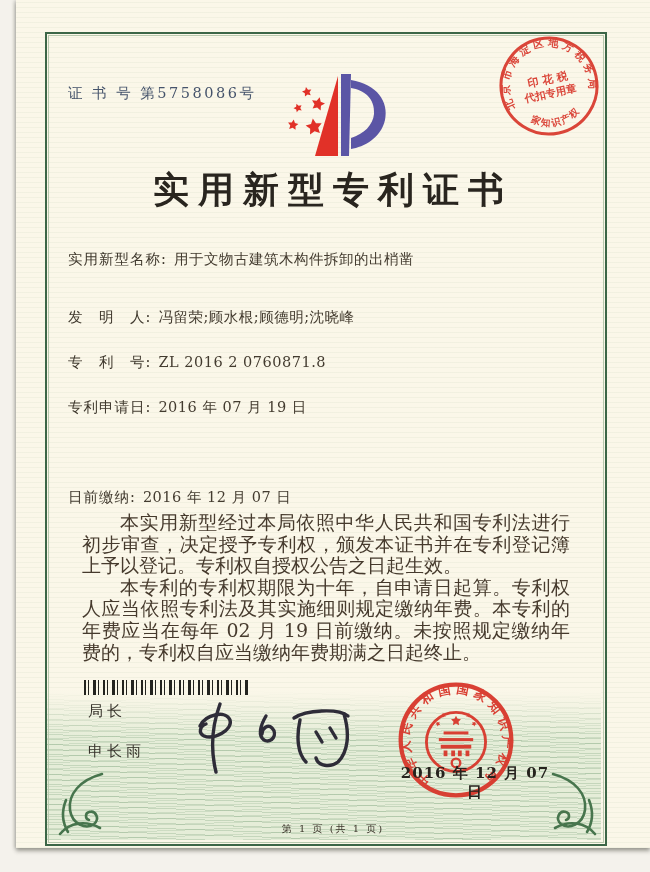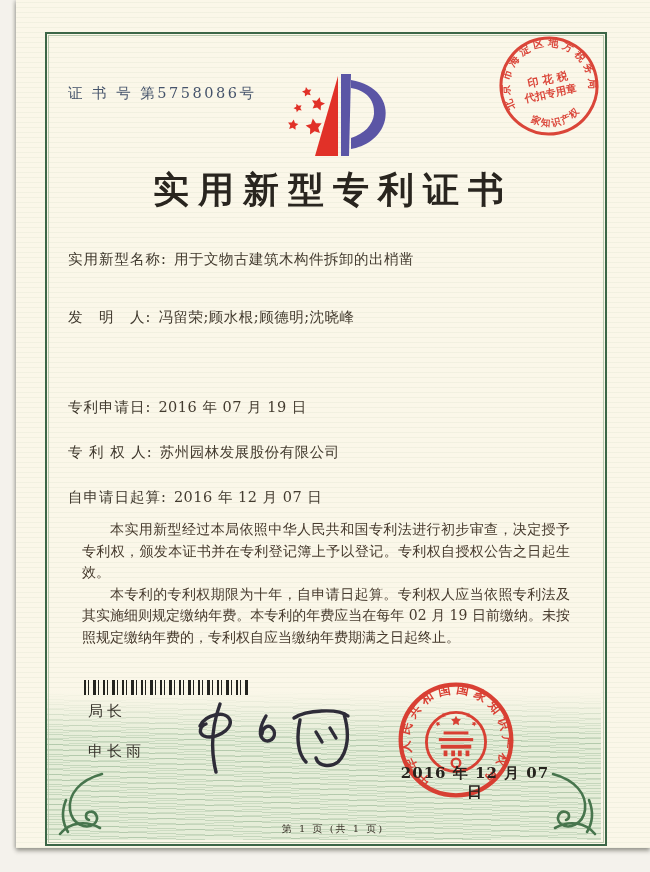--- a/index.html
+++ b/index.html
@@ -25,21 +25,21 @@
   
   .cert-no{position:absolute;left:52px;top:84px;z-index:2;font-size:14.5px;
            letter-spacing:2.5px;color:#45536b;}
   .title{position:absolute;left:0;top:166px;width:100%;margin:0;z-index:2;text-align:center;
          font-size:36px;font-weight:700;letter-spacing:9px;color:#29251f;}
   .field{position:absolute;left:52px;z-index:2;font-size:14.5px;color:#3f382d;white-space:nowrap;}
   .field .flabel{letter-spacing:1px;}
   .field .fvalue{margin-left:7px;letter-spacing:.5px;color:#433b2f;}
   .f0{top:250px}.f1{top:308px}.f2{top:353px}.f3{top:398px}.f4{top:443px}.f5{top:488px}
   .body-text{position:absolute;left:66px;top:512px;width:488px;z-index:2;
-             font-size:14px;line-height:21.6px;color:#463a2d;text-align:justify;margin-top:7px;}
+             font-size:19px;line-height:21.6px;color:#463a2d;text-align:justify;}
   .body-text p{margin:0;text-indent:2em;}
   .barcode{position:absolute;left:68px;top:680px;width:166px;height:15px;z-index:2;
            background:repeating-linear-gradient(90deg,
              #23231f 0 2px,transparent 2px 4px,
              #23231f 4px 5px,transparent 5px 9px,
              #23231f 9px 12px,transparent 12px 14px,
              #23231f 14px 15px,transparent 15px 19px);}
   .director-title{position:absolute;left:72px;top:702px;z-index:2;font-size:15px;
                   letter-spacing:4px;color:#37332b;}
   .director-name{position:absolute;left:72px;top:742px;z-index:2;font-size:15px;
@@ -103,28 +103,28 @@
     </svg>
 
     <h1 class="title">实用新型专利证书</h1>
 
     <div class="field f0">
       <span class="flabel">实用新型名称:</span><span class="fvalue">用于文物古建筑木构件拆卸的出梢凿</span>
     </div>
     <div class="field f1">
       <span class="flabel">发　明　人:</span><span class="fvalue">冯留荣;顾水根;顾德明;沈晓峰</span>
     </div>
+    <div class="field f2">
+      <span class="flabel">专　利　号:</span><span class="fvalue">ZL 2016 2 0760871.8</span>
+    </div>
     <div class="field f3">
       <span class="flabel">专利申请日:</span><span class="fvalue">2016 年 07 月 19 日</span>
     </div>
-    <div class="field f4">
-      <span class="flabel">专 利 权 人:</span><span class="fvalue">苏州园林发展股份有限公司</span>
-    </div>
     <div class="field f5">
-      <span class="flabel">自申请日起算:</span><span class="fvalue">2016 年 12 月 07 日</span>
+      <span class="flabel">日前缴纳:</span><span class="fvalue">2016 年 12 月 07 日</span>
     </div>
 
     <div class="body-text">
       <p>本实用新型经过本局依照中华人民共和国专利法进行初步审查，决定授予专利权，颁发本证书并在专利登记簿上予以登记。专利权自授权公告之日起生效。</p>
       <p>本专利的专利权期限为十年，自申请日起算。专利权人应当依照专利法及其实施细则规定缴纳年费。本专利的年费应当在每年 02 月 19 日前缴纳。未按照规定缴纳年费的，专利权自应当缴纳年费期满之日起终止。</p>
     </div>
 
     <div class="barcode"></div>
 
     <div class="director-title">局长</div>

